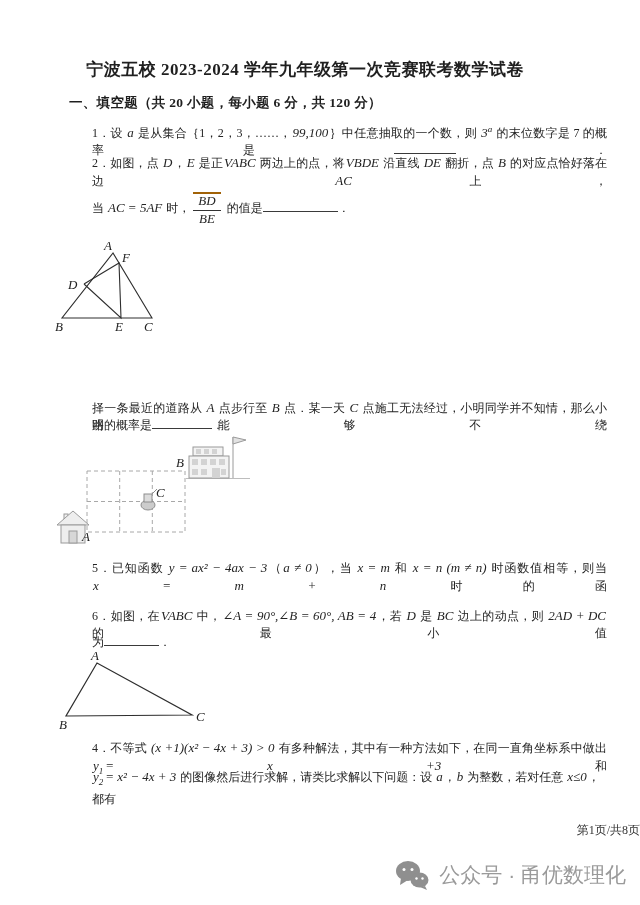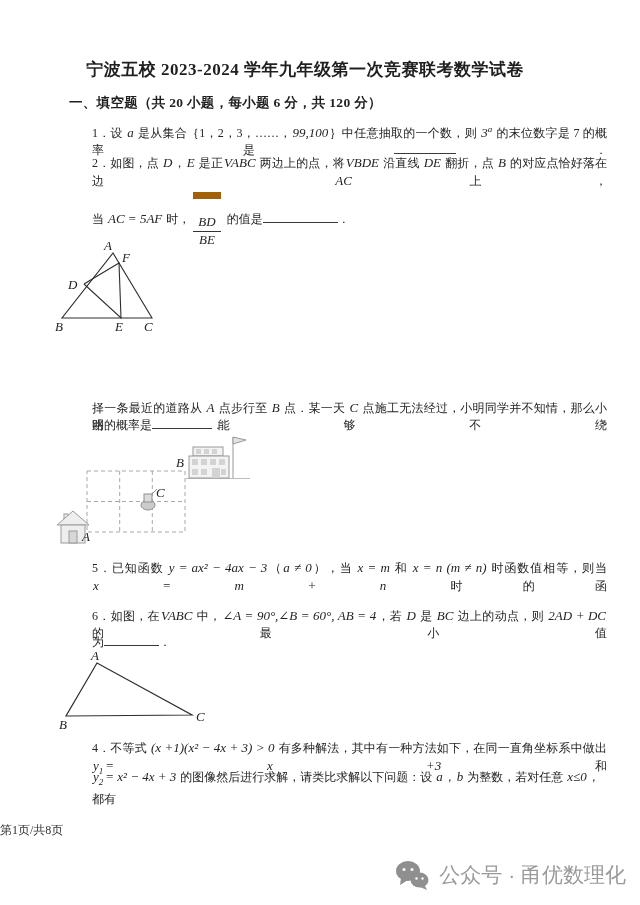--- a/index.html
+++ b/index.html
@@ -10,25 +10,25 @@
   .section{position:absolute;top:94px;left:69px;font-size:13.5px;font-weight:bold;letter-spacing:.3px;}
   .line{position:absolute;left:56px;width:515px;font-size:12px;line-height:17px;color:#242424;margin-left:36px;}
   .line.just{text-align:justify;text-align-last:justify;}
   .seg-t{font-size:12px;}
   .seg-m{font-style:italic;font-size:13px;padding:0 1px;white-space:nowrap;}
   .seg-m sup{font-size:9px;font-style:italic;}
   .seg-m sub{font-size:9px;font-style:italic;}
   .seg-u{display:inline-block;height:.85em;border-bottom:1px solid #3a3a3a;}
   .frac{display:inline-flex;flex-direction:column;align-items:center;vertical-align:middle;
         font-style:italic;font-size:13px;line-height:1.15;margin:0 3px;}
-  .frac .ft{border-top:7px solid #a16207;border-bottom:1px solid #333;padding:16px 5px 1px 5px;}
+  .frac .ft{border-top:2px solid #a16207;border-bottom:1px solid #333;padding:0 5px 1px 5px;}
   .frac .fb{padding:1px 5px 0 5px;}
   .fig{position:absolute;}
   .fig text{font-style:italic;font-size:13px;fill:#222;font-family:"Liberation Serif","DejaVu Serif",serif;}
-  .footer{position:absolute;top:822px;left:0;width:640px;text-align:left;font-size:12px;color:#333;}
+  .footer{position:absolute;top:822px;left:0;width:640px;text-align:right;font-size:12px;color:#333;}
   .brand{position:absolute;top:860px;right:14px;display:flex;align-items:center;gap:10px;
          color:#9a9a9a;font-family:Liberation Sans, sans-serif;font-size:21px;}
 </style>
 </head>
 <body>
 
 <div class="page">
 
   <div class="title">宁波五校 2023-2024 学年九年级第一次竞赛联考数学试卷</div>
   <div class="section">一、填空题（共 20 小题，每小题 6 分，共 120 分）</div>

